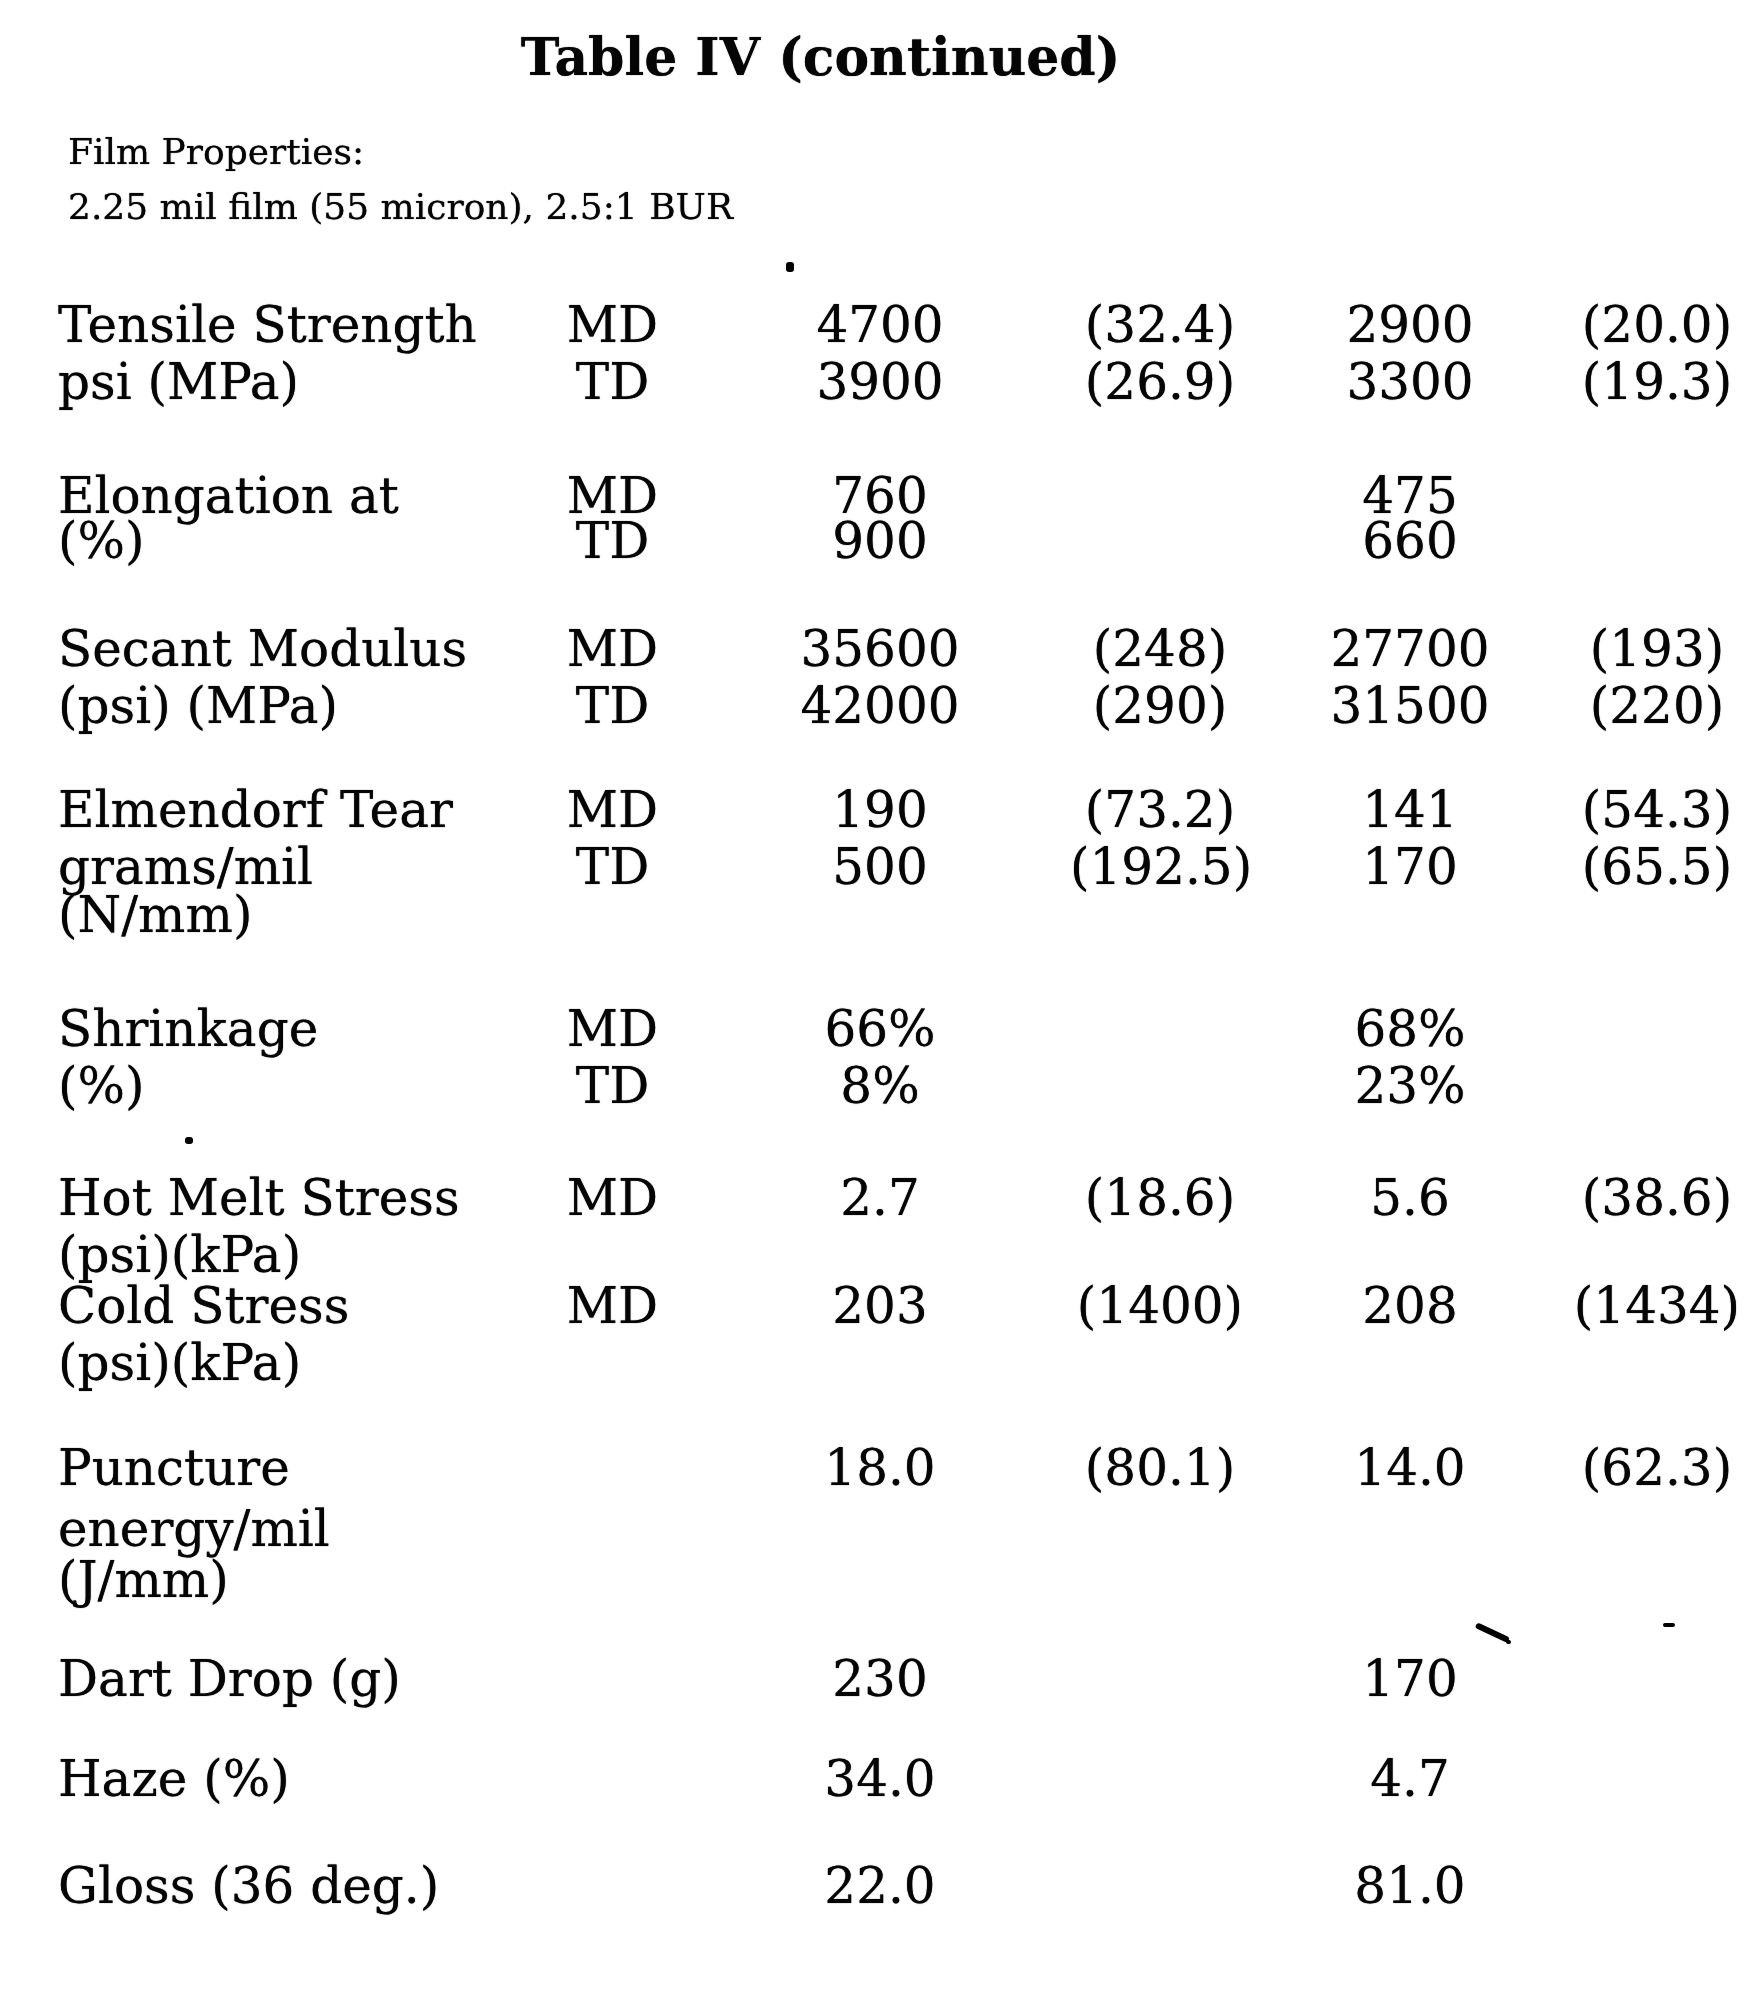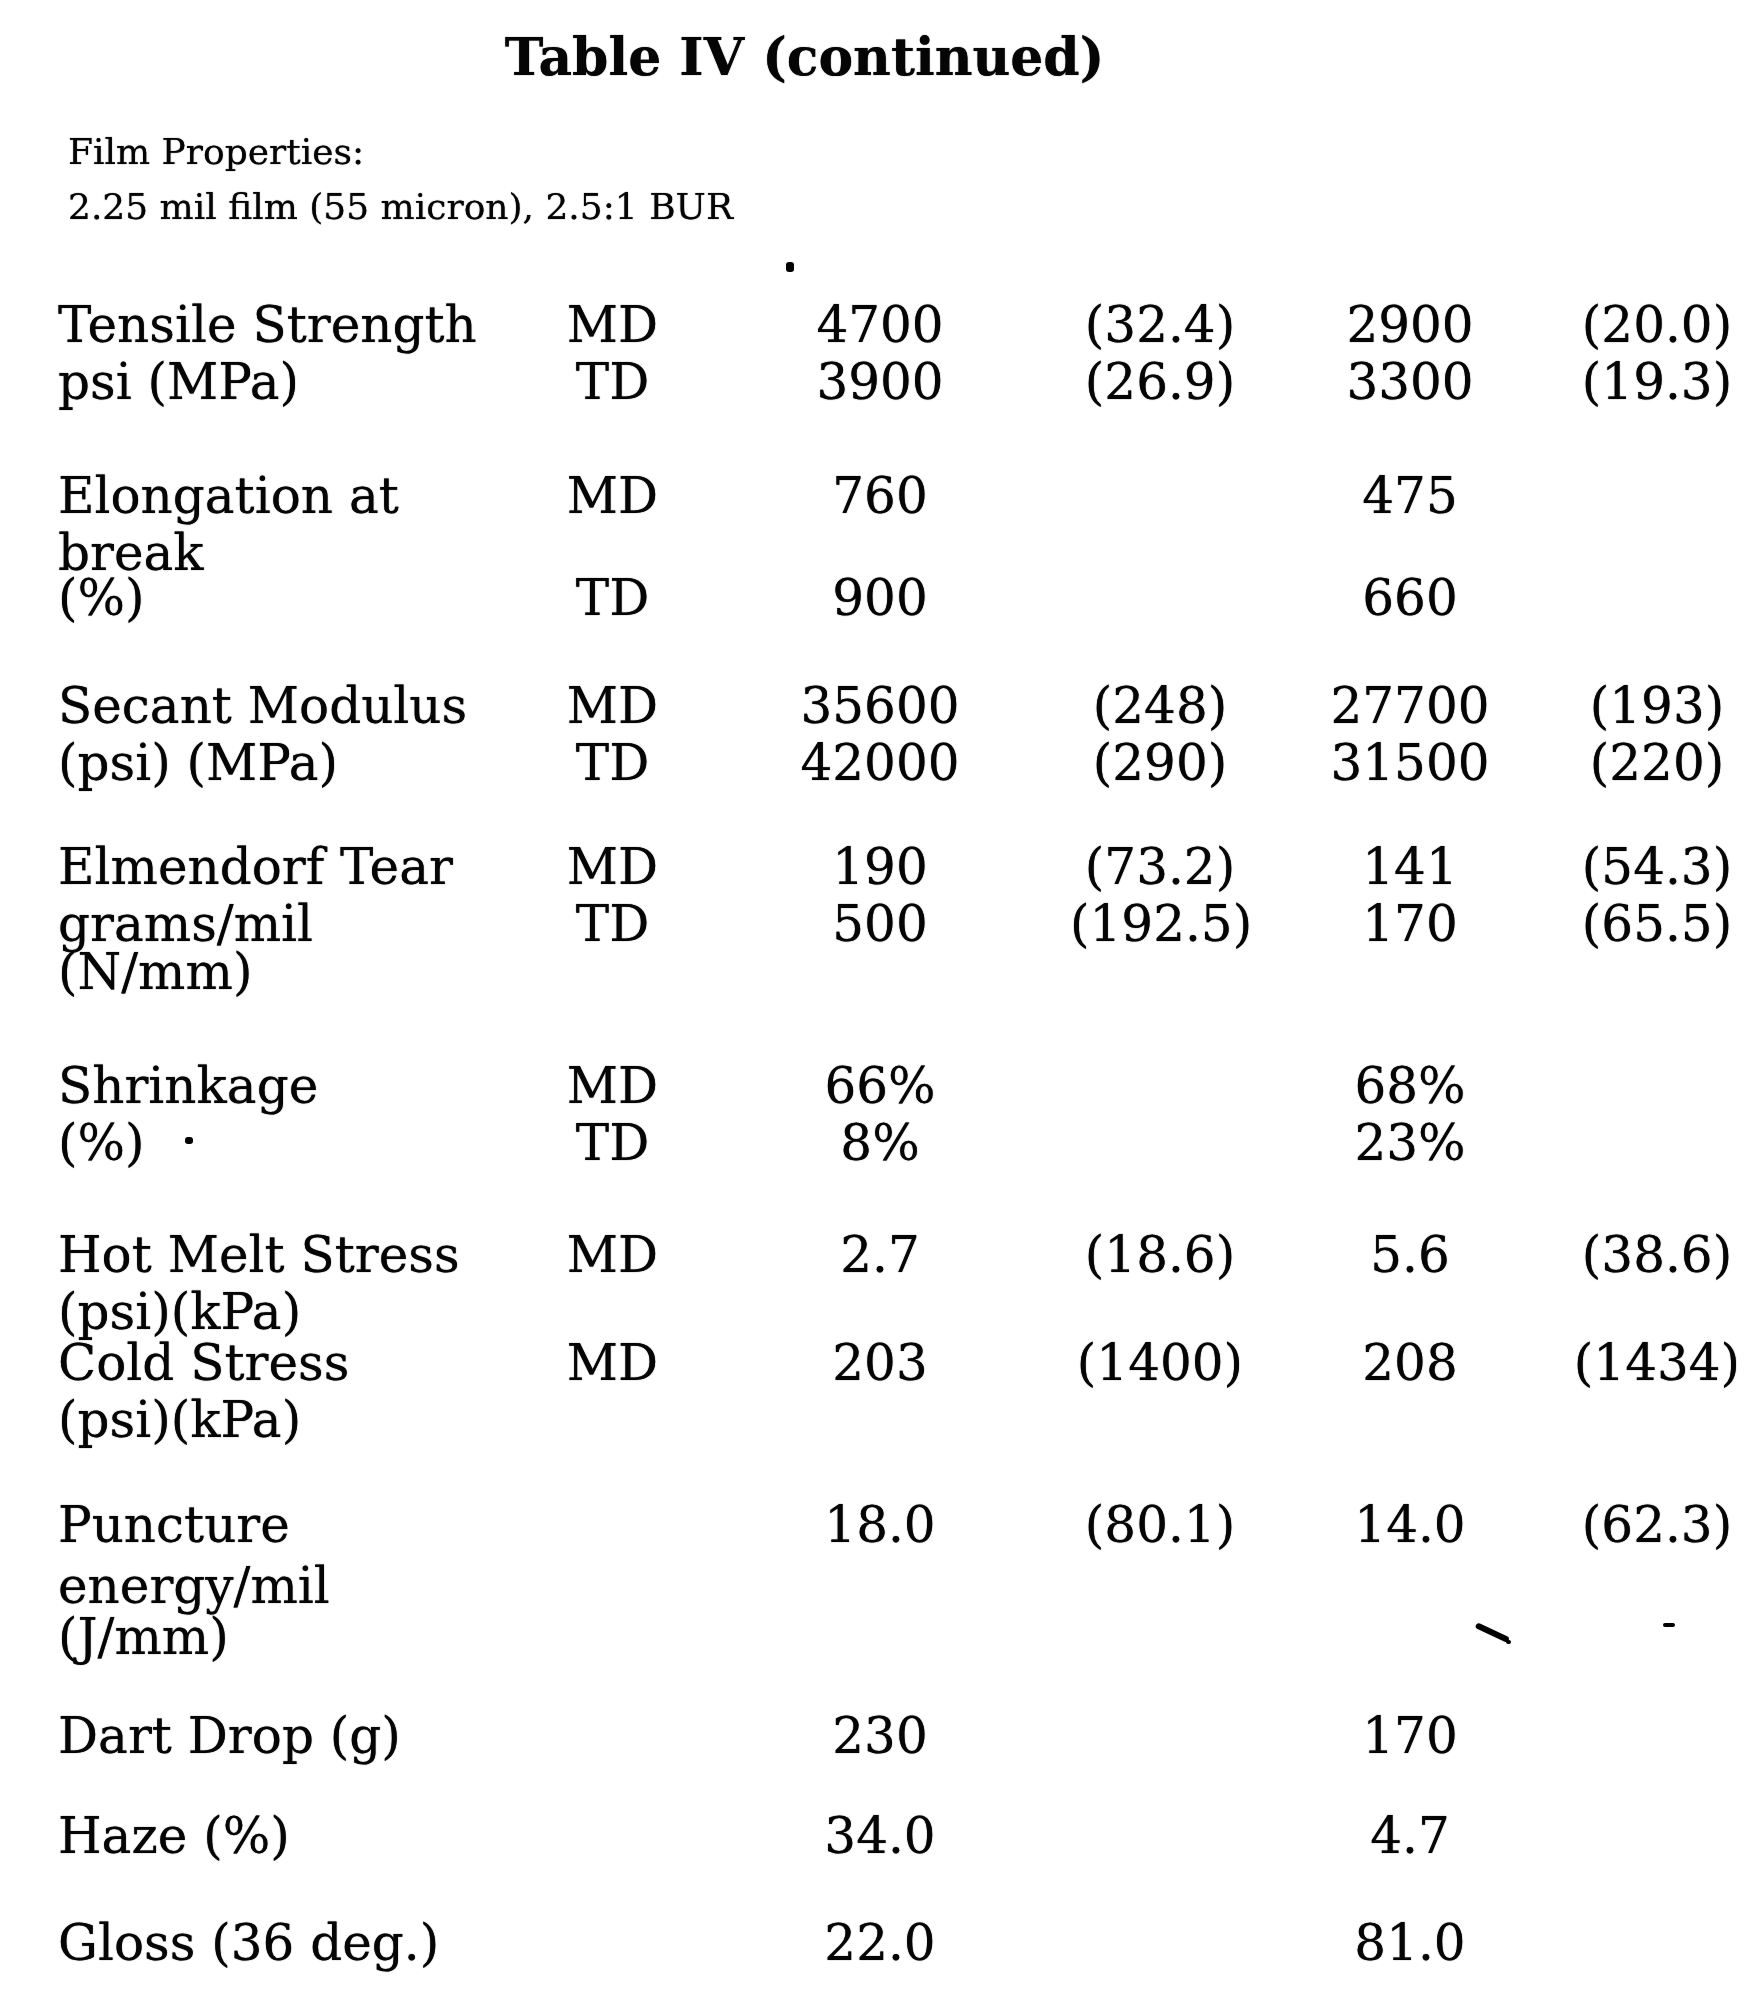--- a/index.html
+++ b/index.html
@@ -13,21 +13,21 @@
     height: 1996px;
     background: #ffffff;
     overflow: hidden;
     font-family: "DejaVu Serif", "Liberation Serif", serif;
     color: #050505;
     text-shadow: 0 0 1px rgba(0,0,0,0.85);
   }
   .doc-title {
     position: absolute;
     top: 26px;
-    left: 0;
+    left: 16px;
     width: 1609px;
     text-align: center;
     font-size: 52px;
     font-weight: 700;
     letter-spacing: 0px;
   }
   .subhead {
     position: absolute;
     left: 68px;
     top: 124px;
@@ -103,28 +103,20 @@
 
     <div class="line" style="margin-top:57px">
       <span class="c label">Elongation at</span>
       <span class="c dir">MD</span>
       <span class="c v">760</span>
       <span class="c p"></span>
       <span class="c v">475</span>
       <span class="c p"></span>
     </div>
 
-    <div class="line">
-      <span class="c label">break</span>
-      <span class="c dir"></span>
-      <span class="c v"></span>
-      <span class="c p"></span>
-      <span class="c v"></span>
-      <span class="c p"></span>
-    </div>
 
     <div class="line" style="margin-top:-12px">
       <span class="c label">(%)</span>
       <span class="c dir">TD</span>
       <span class="c v">900</span>
       <span class="c p"></span>
       <span class="c v">660</span>
       <span class="c p"></span>
     </div>
 

